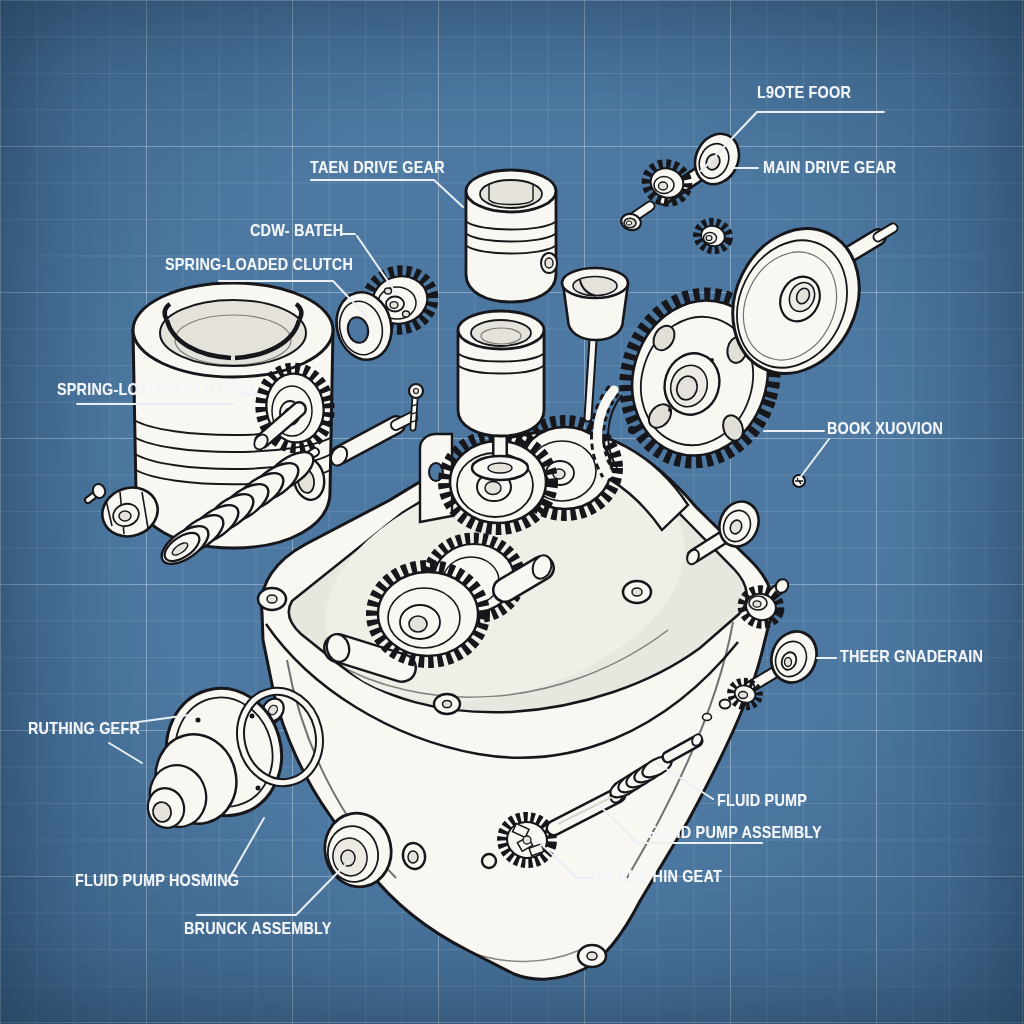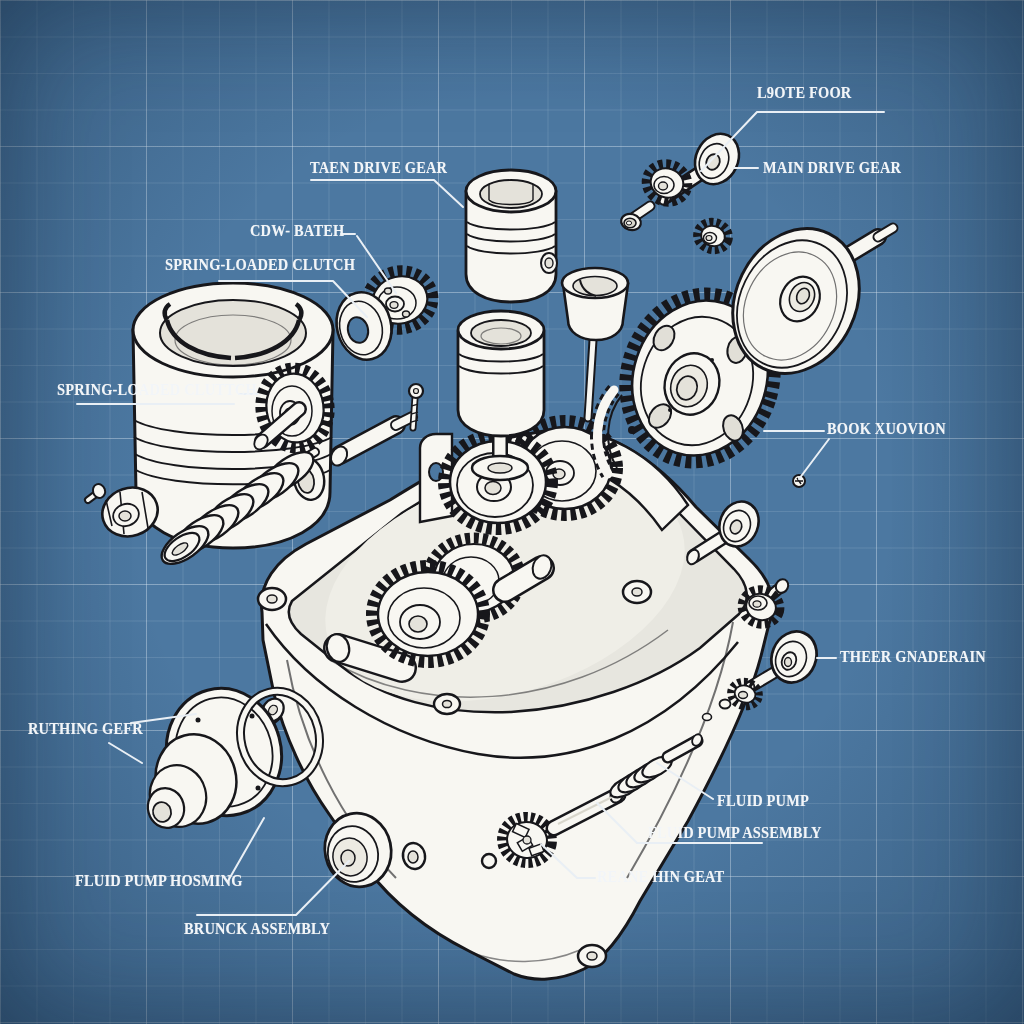--- a/index.html
+++ b/index.html
@@ -5,21 +5,21 @@
   html,body{margin:0;padding:0;background:#2f4d68;}
   .stage{
     position:relative;width:1024px;height:1024px;overflow:hidden;
     background-color:#4c78a1;
     background-image:
       linear-gradient(rgba(230,240,248,0.30) 1px, transparent 1px),
       linear-gradient(90deg, rgba(230,240,248,0.30) 1px, transparent 1px),
       linear-gradient(rgba(230,240,248,0.13) 1px, transparent 1px),
       linear-gradient(90deg, rgba(230,240,248,0.13) 1px, transparent 1px);
     background-size:146px 146px,146px 146px,36.5px 36.5px,36.5px 36.5px;
-    font-family:Liberation Serif, serif;
+    font-family:Liberation Sans, sans-serif;
   }
   .stage::after{
     content:"";position:absolute;inset:0;pointer-events:none;
     background:radial-gradient(ellipse at 50% 48%, rgba(0,0,0,0) 52%, rgba(13,34,56,0.30) 100%);
     box-shadow:inset 0 0 120px rgba(10,28,48,0.45);
   }
   svg{position:absolute;inset:0;}
   .label{
     position:absolute;color:#f2f5f8;font-weight:bold;font-size:17px;
     letter-spacing:.2px;white-space:nowrap;transform:scaleX(.85);

